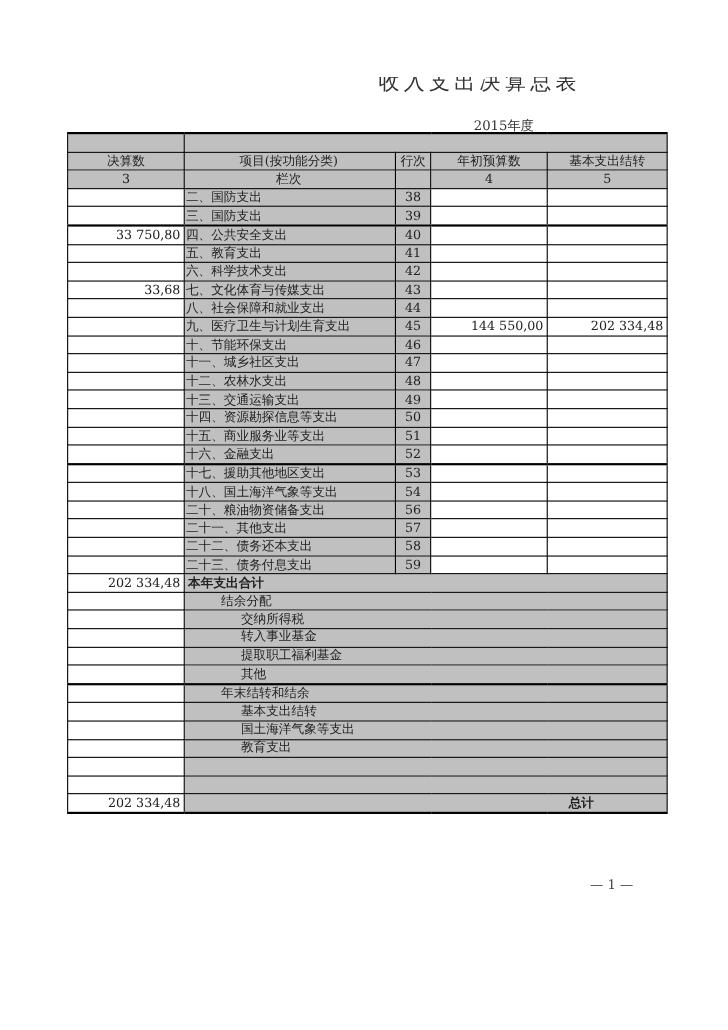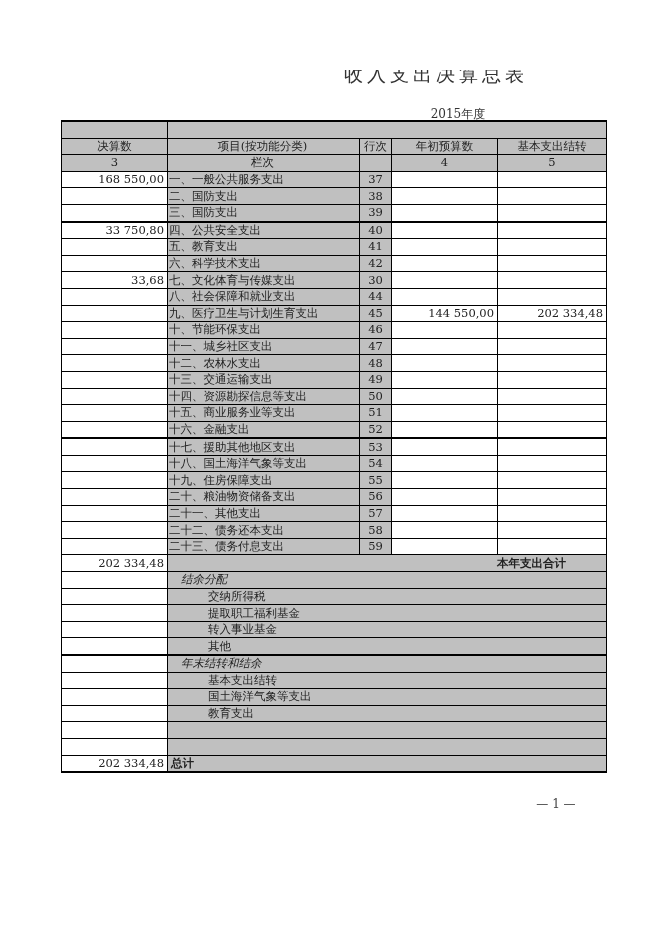--- a/index.html
+++ b/index.html
@@ -13,24 +13,24 @@
   .g { background:#c0c0c0; }
   .c1 { width:99px; text-align:right; }
   .c2 { width:187px; text-align:left; padding-left:1px; }
   .c3 { width:25px; text-align:center; }
   .c4 { width:99px; text-align:right; }
   .c5 { width:102px; text-align:right; }
   .ctr { text-align:center; }
   tr.topthick td { border-top:2.5px solid #000;margin-left:24px; }
   tr.botthick td { border-bottom:2.5px solid #000; }
   .bold { font-weight:bold; font-family:"DejaVu Sans","Liberation Sans",sans-serif; font-size:11.5px; }
-  .ind1 { padding-left:13px;font-style:italic; }
-  .ind2 { padding-left:40px;font-family:Liberation Mono, monospace; }
-  .sumlabel { text-align:right; padding-right:40px; }
-  .totlabel { padding-right:66px; }
+  .ind1 { padding-left:33px; }
+  .ind2 { padding-left:51px;font-family:Liberation Mono, monospace; }
+  .sumlabel { padding-right:52px; }
+  .totlabel { text-align:right; padding-right:66px; }
   .pageno { position:absolute; top:797px; left:0; width:662px; text-align:center; margin-left:225px; font-size:12px; color:#444; }
 </style>
 </head>
 <body>
 
 <div class="title"><span>收入支出决算总表</span></div>
 <div class="year">2015年度</div>
 
 <table>
   <tbody>
@@ -47,27 +47,20 @@
   </tr>
   <tr>
     <td class="c1 g ctr">3</td>
     <td class="c2 g ctr">栏次</td>
     <td class="c3 g ctr"></td>
     <td class="c4 g ctr">4</td>
     <td class="c5 g ctr">5</td>
   </tr>
 
   <tr>
-        <td class="c1">168   550,00</td>
-        <td class="c2 g">一、一般公共服务支出</td>
-        <td class="c3 g">37</td>
-        <td class="c4"></td>
-        <td class="c5"></td>
-      </tr>
-  <tr>
         <td class="c1"></td>
         <td class="c2 g">二、国防支出</td>
         <td class="c3 g">38</td>
         <td class="c4"></td>
         <td class="c5"></td>
       </tr>
   <tr>
         <td class="c1"></td>
         <td class="c2 g">三、国防支出</td>
         <td class="c3 g">39</td>
@@ -91,21 +84,21 @@
   <tr>
         <td class="c1"></td>
         <td class="c2 g">六、科学技术支出</td>
         <td class="c3 g">42</td>
         <td class="c4"></td>
         <td class="c5"></td>
       </tr>
   <tr>
         <td class="c1">33,68</td>
         <td class="c2 g">七、文化体育与传媒支出</td>
-        <td class="c3 g">30</td>
+        <td class="c3 g">43</td>
         <td class="c4"></td>
         <td class="c5"></td>
       </tr>
   <tr>
         <td class="c1"></td>
         <td class="c2 g">八、社会保障和就业支出</td>
         <td class="c3 g">44</td>
         <td class="c4"></td>
         <td class="c5"></td>
       </tr>
@@ -174,27 +167,20 @@
       </tr>
   <tr>
         <td class="c1"></td>
         <td class="c2 g">十八、国土海洋气象等支出</td>
         <td class="c3 g">54</td>
         <td class="c4"></td>
         <td class="c5"></td>
       </tr>
   <tr>
         <td class="c1"></td>
-        <td class="c2 g">十九、住房保障支出</td>
-        <td class="c3 g">55</td>
-        <td class="c4"></td>
-        <td class="c5"></td>
-      </tr>
-  <tr>
-        <td class="c1"></td>
         <td class="c2 g">二十、粮油物资储备支出</td>
         <td class="c3 g">56</td>
         <td class="c4"></td>
         <td class="c5"></td>
       </tr>
   <tr>
         <td class="c1"></td>
         <td class="c2 g">二十一、其他支出</td>
         <td class="c3 g">57</td>
         <td class="c4"></td>
@@ -222,25 +208,25 @@
   <tr>
     <td class="c1"></td>
     <td class="g ind1" colspan="4">结余分配</td>
   </tr>
   <tr>
     <td class="c1"></td>
     <td class="g ind2" colspan="4">交纳所得税</td>
   </tr>
   <tr>
     <td class="c1"></td>
+    <td class="g ind2" colspan="4">转入事业基金</td>
+  </tr>
+  <tr>
+    <td class="c1"></td>
     <td class="g ind2" colspan="4">提取职工福利基金</td>
-  </tr>
-  <tr>
-    <td class="c1"></td>
-    <td class="g ind2" colspan="4">转入事业基金</td>
   </tr>
   <tr>
     <td class="c1"></td>
     <td class="g ind2" colspan="4">其他</td>
   </tr>
   <tr class="topthick">
     <td class="c1"></td>
     <td class="g ind1" colspan="4">年末结转和结余</td>
   </tr>
   <tr>

